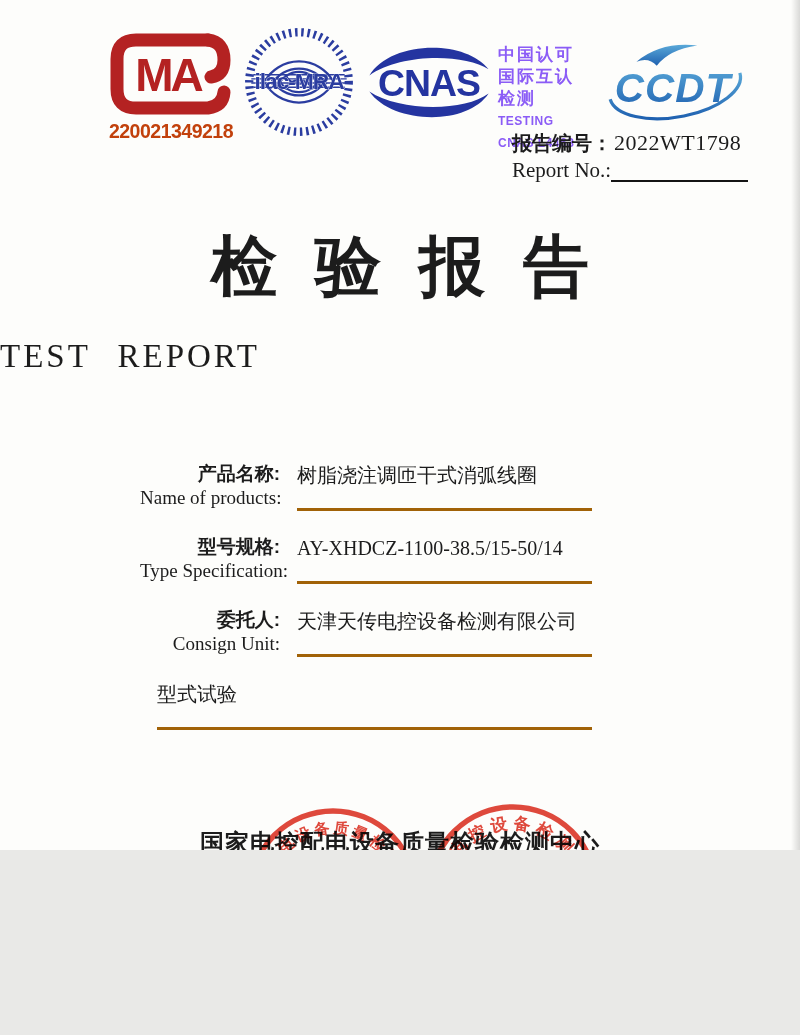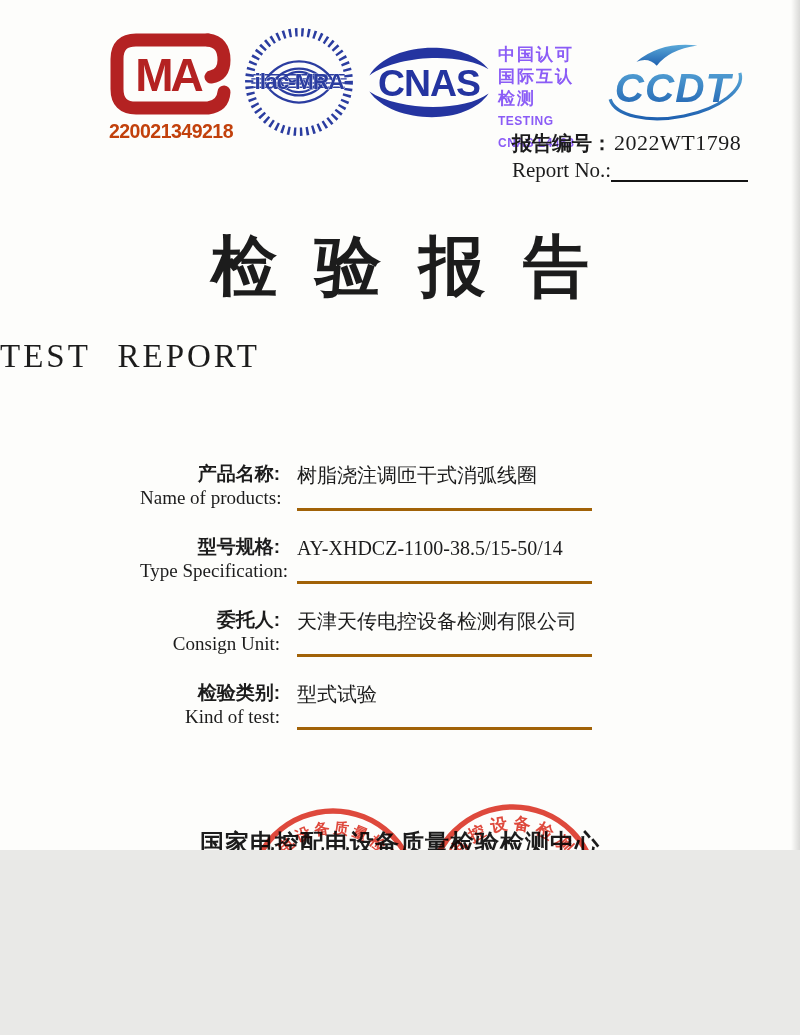--- a/index.html
+++ b/index.html
@@ -153,24 +153,20 @@
       <div class="fval">AY-XHDCZ-1100-38.5/15-50/14</div>
     </div>
     <div class="frow">
       <div class="flabels">
         <div class="lzh">委托人:</div>
         <div class="len">Consign Unit:</div>
       </div>
       <div class="fval">天津天传电控设备检测有限公司</div>
     </div>
     <div class="frow">
-      <div class="flabels">
-        <div class="lzh">检验类别:</div>
-        <div class="len">Kind of test:</div>
-      </div>
       <div class="fval">型式试验</div>
     </div>
   </div>
 
   <div class="footer">
     <div class="fzh">国家电控配电设备质量检验检测中心</div>
     <div class="fen">China National Center for Quality Inspection and Testing of</div>
     <div class="fen">Electrical Control and Distribution Equipment (CCDT)</div>
     <div class="fzh">天津天传电控设备检测有限公司</div>
     <div class="fen">Tianjin Tianchuan Electric Control Equipment Test Co.,Ltd.</div>

